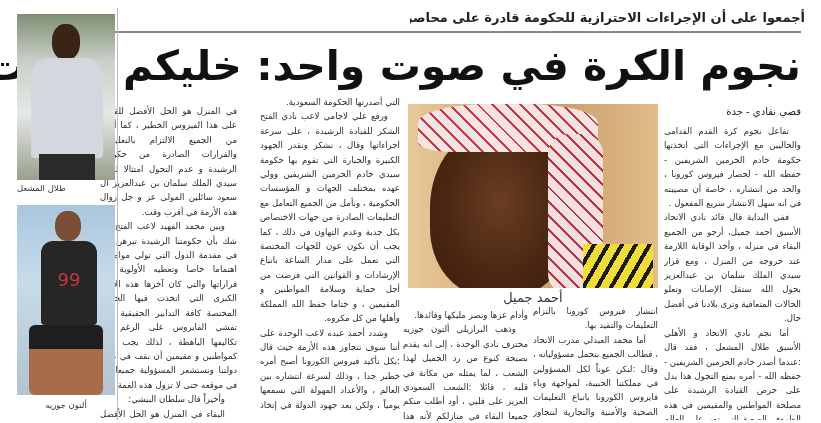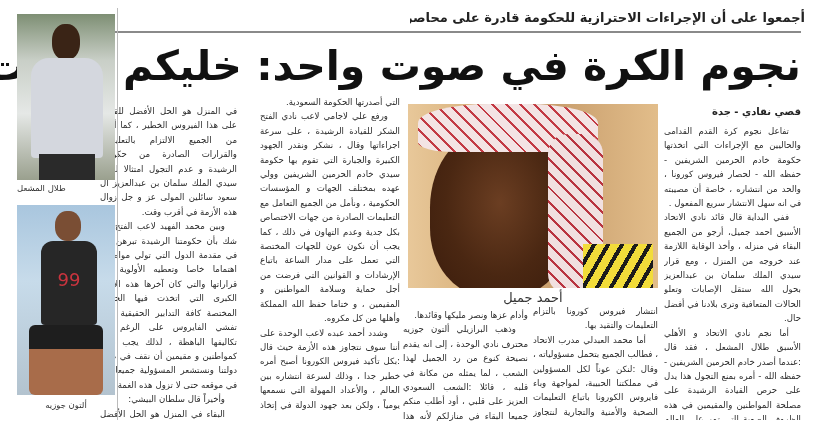--- a/index.html
+++ b/index.html
@@ -22,21 +22,21 @@
 
     .col {
       position: absolute; font-size: 8.6px; line-height: 14.4px; text-align: justify;
       color: #2a2a2a; overflow: hidden;
     }
     .col p { text-indent: 12px; }
     .col p.noindent { text-indent: 0; }
 
     .byline {
       position: absolute; right: 20px; top: 106px; width: 135px; height: 16px;
-      font-size: 10px; font-weight: bold; color: #222; text-align: right;
+      font-size: 10px; font-weight: normal; color: #222; text-align: right;
     }
 
     .photo-main {
       position: absolute; left: 408px; top: 104px; width: 250px; height: 184px;
       background: linear-gradient(90deg, #e8c89a 0%, #d8b07a 30%, #c99f6e 60%, #e2bd8a 100%);
       overflow: hidden;
     }
     .photo-main .face {
       position: absolute; left: 22px; top: 22px; width: 140px; height: 170px;
       background: radial-gradient(ellipse at 50% 45%, #6b3e22 0%, #4a2712 55%, #3a1c0c 100%);

